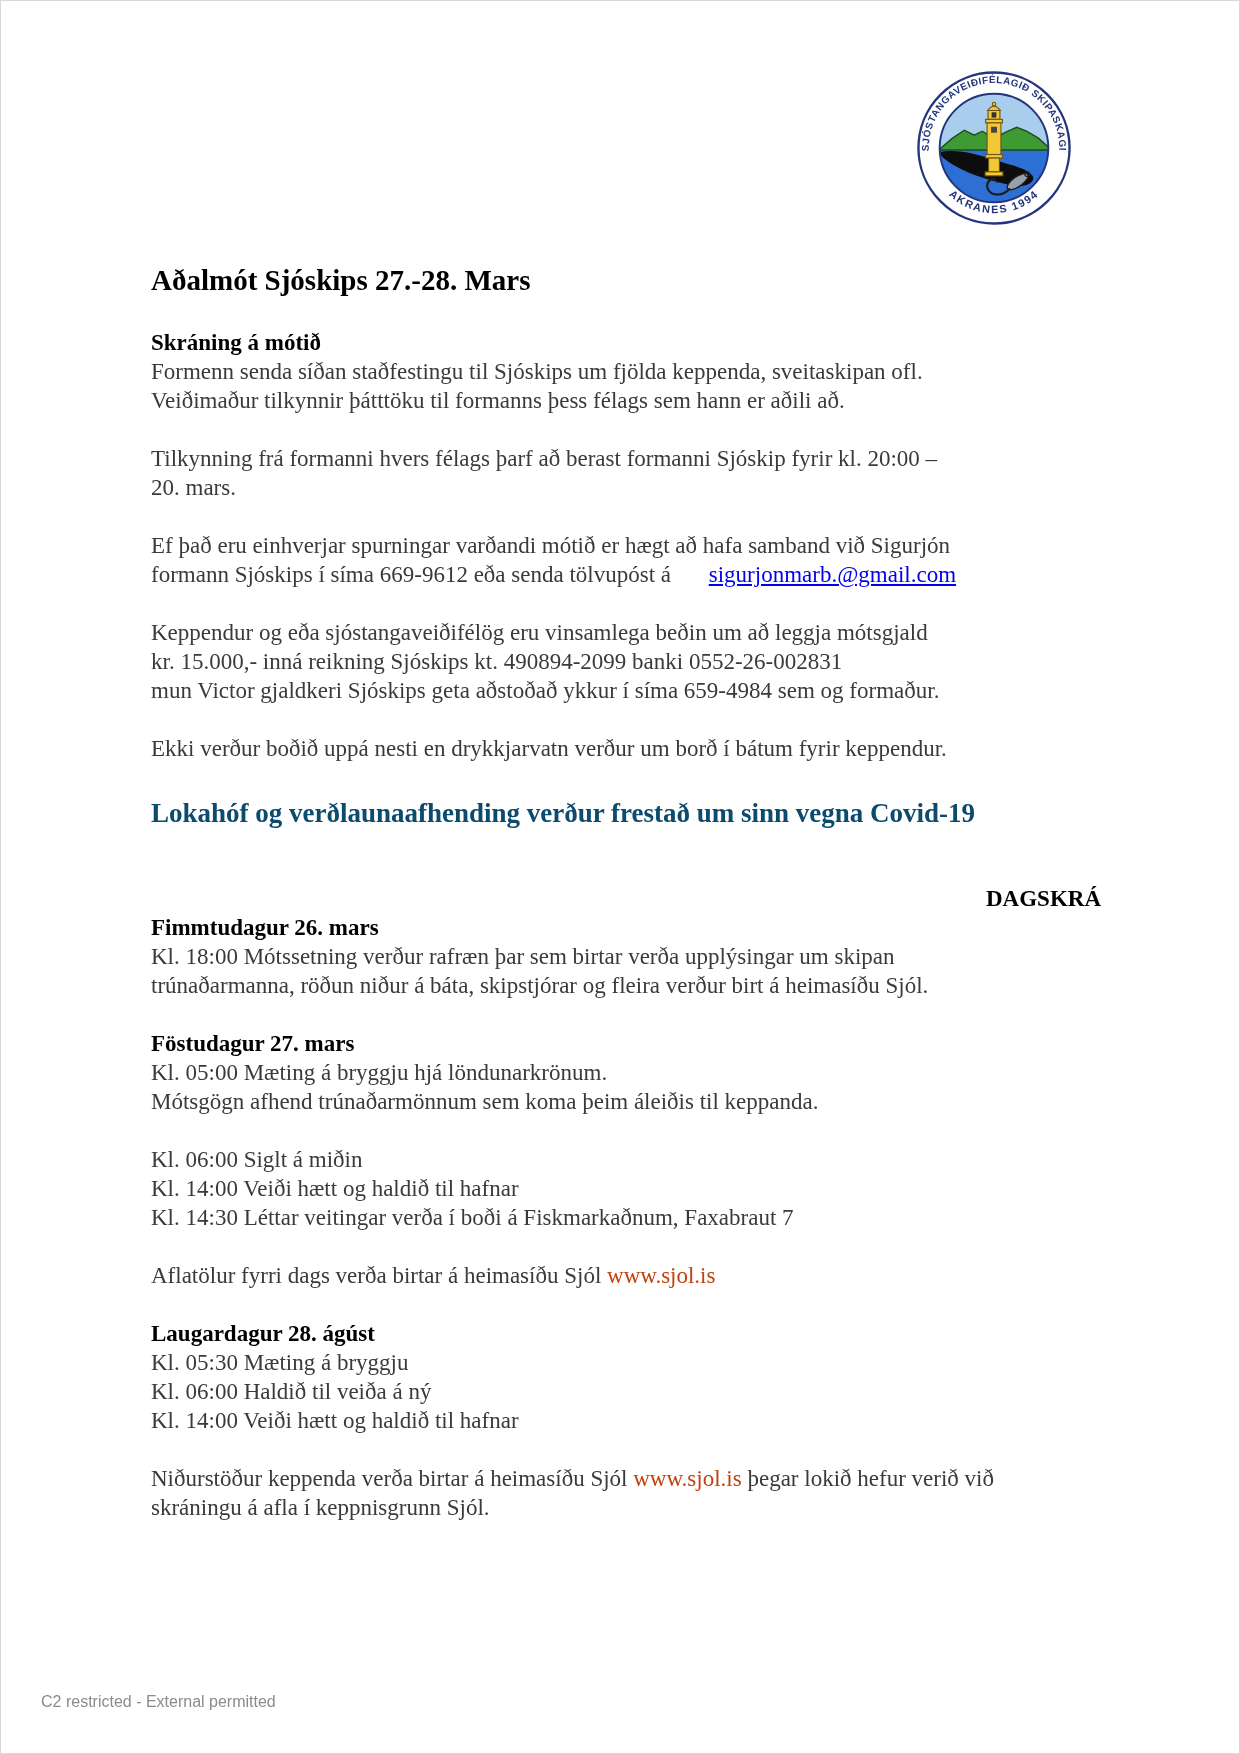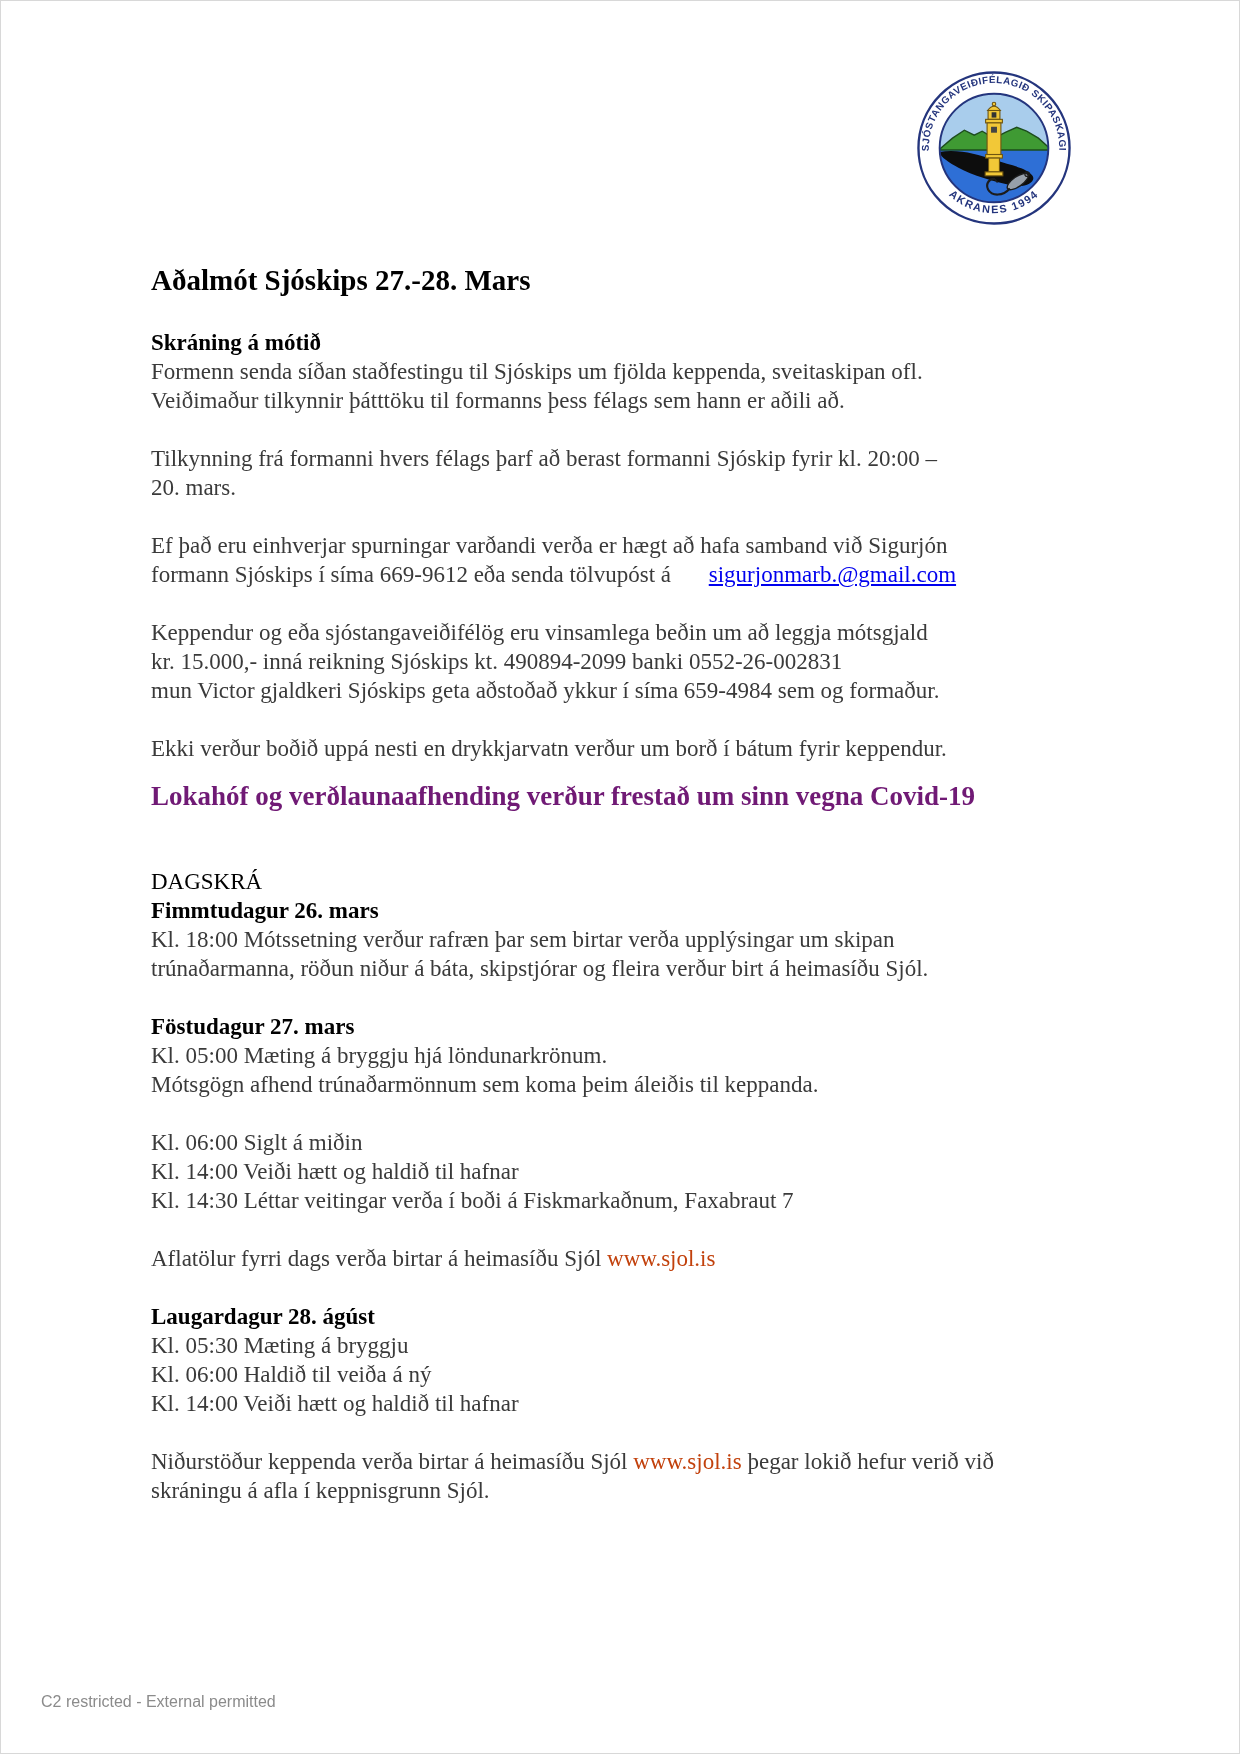--- a/index.html
+++ b/index.html
@@ -56,31 +56,31 @@
     text-align: left;
   }
   .section-heading {
     font-weight: bold;
     color: #000;
   }
   .h-first { margin-top: 32px; }
   .gap  { margin-top: 29px; }   
   .para { }
   .covid-notice {
-    margin-top: 16px;
+    margin-top: 33px;
     font-size: 27px;
     line-height: 34px;
     font-weight: bold;
-    color: #701a75;
+    color: #0c4a6e;
   }
   .program-heading {
     margin-top: 54px;
-    font-weight: normal;
+    font-weight: bold;
     color: #000;
-    text-align: left;
+    text-align: right;
   }
   a.email-link {
     color: #0000ee;
     text-decoration: underline;
     cursor: pointer;
     margin-left: 32px;
   }
   a.web-link {
     color: #c2410c;
     text-decoration: none;
@@ -165,21 +165,21 @@
       <div>Formenn senda síðan staðfestingu til Sjóskips um fjölda keppenda, sveitaskipan ofl.</div>
       <div>Veiðimaður tilkynnir þátttöku til formanns þess félags sem hann er aðili að.</div>
     </div>
 
     <div class="para gap">
       <div>Tilkynning frá formanni hvers félags þarf að berast formanni Sjóskip fyrir kl. 20:00 –</div>
       <div>20. mars.</div>
     </div>
 
     <div class="para gap">
-      <div>Ef það eru einhverjar spurningar varðandi verða er hægt að hafa samband við Sigurjón</div>
+      <div>Ef það eru einhverjar spurningar varðandi mótið er hægt að hafa samband við Sigurjón</div>
       <div><span>formann Sjóskips í síma 669-9612 eða senda tölvupóst á </span><a class="email-link">sigurjonmarb.@gmail.com</a></div>
     </div>
 
     <div class="para gap">
       <div>Keppendur og eða sjóstangaveiðifélög eru vinsamlega beðin um að leggja mótsgjald</div>
       <div>kr. 15.000,- inná reikning Sjóskips kt. 490894-2099 banki 0552-26-002831</div>
       <div>mun Victor gjaldkeri Sjóskips geta aðstoðað ykkur í síma 659-4984 sem og formaður.</div>
     </div>
 
     <div class="para gap">Ekki verður boðið uppá nesti en drykkjarvatn verður um borð í bátum fyrir keppendur.</div>

